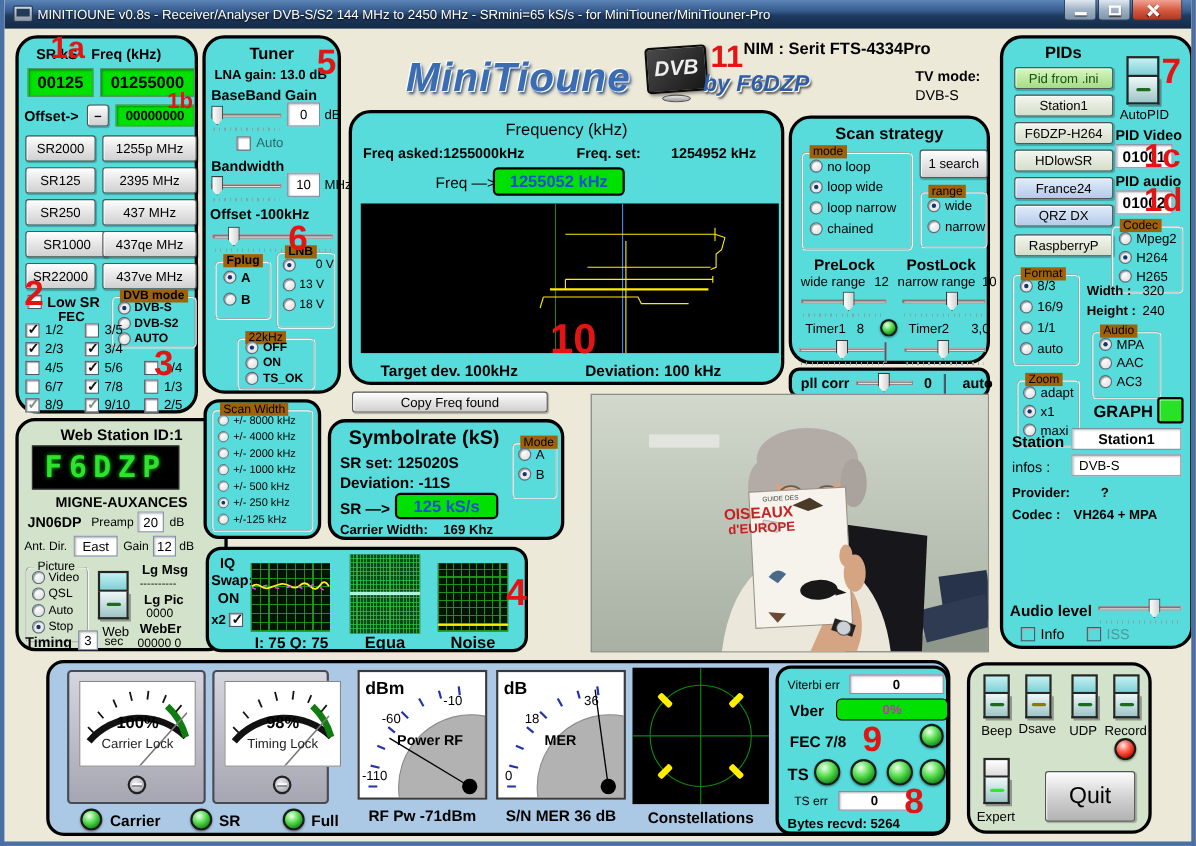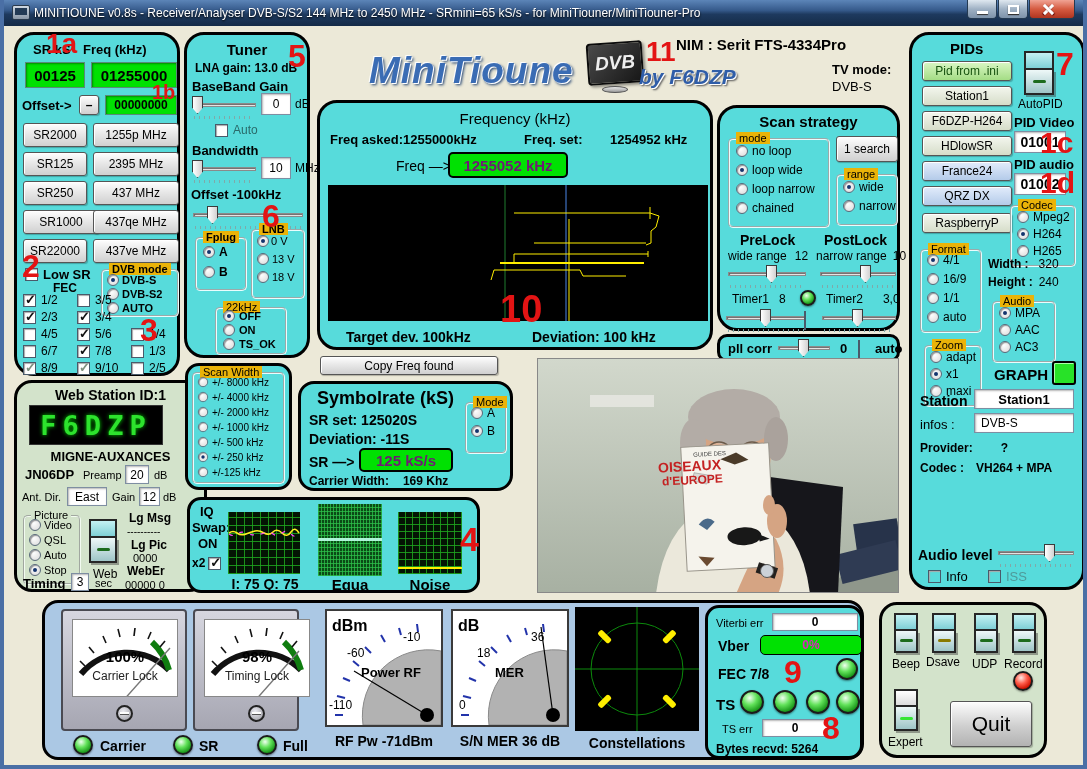--- a/index.html
+++ b/index.html
@@ -19,29 +19,29 @@
 .wbtn.close{width:46px;background:linear-gradient(#f0a394,#d55b41 50%,#b03520)}
 .glyph-min{position:absolute;left:9px;bottom:4px;width:11px;height:3px;background:#fff;box-shadow:0 1px 1px #333}
 .glyph-max{position:absolute;left:9px;top:5px;width:11px;height:9px;border:2px solid #fff;box-shadow:0 1px 1px #333}
 .glyph-x1,.glyph-x2{position:absolute;left:17px;top:3px;width:3px;height:13px;background:#fff;box-shadow:0 1px 1px #500}
 .glyph-x1{transform:rotate(45deg)}.glyph-x2{transform:rotate(-45deg)}
 
 .panel{position:absolute;background:#57dbdb;border:3px solid #000;border-radius:20px}
 .gpanel{position:absolute;background:#d3e3cb;border:3px solid #000;border-radius:18px}
 .bpanel{position:absolute;background:#abc8e4;border:3px solid #000;border-radius:16px}
 .gbox{position:absolute;border:2px groove #eafdfd;border-radius:5px}
-.glbl{position:absolute;top:-8px;left:6px;background:#eab308;padding:0 3px;font-size:11px;white-space:nowrap}
+.glbl{position:absolute;top:-8px;left:6px;background:#a16207;padding:0 3px;font-size:11px;white-space:nowrap}
 .gpanel .glbl{background:#d3e3cb}
 
 .btn{position:absolute;display:flex;align-items:center;justify-content:center;background:linear-gradient(#fefefe,#e8e8e8 45%,#d0d0d0);border:1px solid #555;border-radius:3px;box-shadow:inset 1px 1px 0 #fff,1px 1px 1px rgba(0,0,0,.25);font-size:12px;white-space:nowrap;cursor:default}
 .btn.blue{background:linear-gradient(#e2ecfb,#b4cbe9)}
 .btn.grn{background:linear-gradient(#d9f6c4,#a4dd85);color:#17520f}
 .btn.sage{background:linear-gradient(#f3f6ee,#d6ddc9)}
 .gval{position:absolute;background:#00e102;border:1px solid #5a8a7a;box-shadow:inset 1px 1px 2px rgba(0,70,0,.55);font-weight:bold;display:flex;align-items:center;justify-content:center;color:#000}
-.gdisp{position:absolute;background:#00e102;border:2px solid #000;border-radius:5px;font-weight:bold;display:flex;align-items:center;justify-content:center;color:#701a75}
+.gdisp{position:absolute;background:#00e102;border:2px solid #000;border-radius:5px;font-weight:bold;display:flex;align-items:center;justify-content:center;color:#1d4ed8}
 .winp{position:absolute;background:#fff;border:1px solid #7e8ea2;box-shadow:inset 1px 1px 2px #b5b5b5;display:flex;align-items:center;justify-content:center}
 .row{position:absolute;display:flex;align-items:center;gap:5px;white-space:nowrap;font-size:12px}
 .cbx{width:13px;height:13px;flex:0 0 13px;background:#fff;border:1px solid #4a5a6a;box-shadow:inset 1px 1px 1px #aaa;position:relative}
 .cbx.on::after{content:"✓";position:absolute;left:1px;top:-3px;font-size:13px;font-weight:bold;color:#111}
 .cbx.dim::after{color:#7f917f}
 .cbx.cy{background:#57dbdb}
 .rd{width:12px;height:12px;flex:0 0 12px;border-radius:50%;background:radial-gradient(circle at 35% 30%,#fff,#d9d9d9);border:1px solid #5a6a7a;box-shadow:inset 1px 1px 1px #999;position:relative}
 .rd.on::after{content:"";position:absolute;left:3px;top:3px;width:4px;height:4px;border-radius:50%;background:#14356e}
 .sl{position:absolute;height:20px}
 .sl .tr{position:absolute;left:0;right:0;top:8px;height:4px;background:#f2f2f2;border:1px solid #8a8a8a;box-shadow:inset 1px 1px 1px #666}
@@ -223,21 +223,21 @@
           <span class="rd on"></span>
           <span class="b f12">A</span>
         </div>
       <div class="row" style="left:6px;top:26px;gap:4px">
           <span class="rd"></span>
           <span class="b f12">B</span>
         </div>
     </div>
     <div class="gbox" style="left:64px;top:194px;width:54px;height:70px">
       <span class="glbl b">LNB</span>
-      <div class="row" style="left:4px;top:4px;gap:2px">
+      <div class="row" style="left:4px;top:4px;gap:18px">
           <span class="rd on"></span>
           <span class="f11">0 V</span>
         </div>
       <div class="row" style="left:4px;top:22px;gap:3px">
           <span class="rd"></span>
           <span class="f11">13 V</span>
         </div>
       <div class="row" style="left:4px;top:40px;gap:3px">
           <span class="rd"></span>
           <span class="f11">18 V</span>
@@ -413,21 +413,21 @@
         </div>
       <div class="row" style="left:5px;top:37px;gap:4px">
           <span class="rd"></span>
           <span class="f12">H265</span>
         </div>
     </div>
     <div class="gbox" style="left:8px;top:214px;width:62px;height:84px">
       <span class="glbl">Format</span>
       <div class="row" style="left:5px;top:2px;gap:4px">
           <span class="rd on"></span>
-          <span class="f12">4/1</span>
+          <span class="f12">8/3</span>
         </div>
       <div class="row" style="left:5px;top:21px;gap:4px">
           <span class="rd"></span>
           <span class="f12">16/9</span>
         </div>
       <div class="row" style="left:5px;top:40px;gap:4px">
           <span class="rd"></span>
           <span class="f12">1/1</span>
         </div>
       <div class="row" style="left:5px;top:59px;gap:4px">

